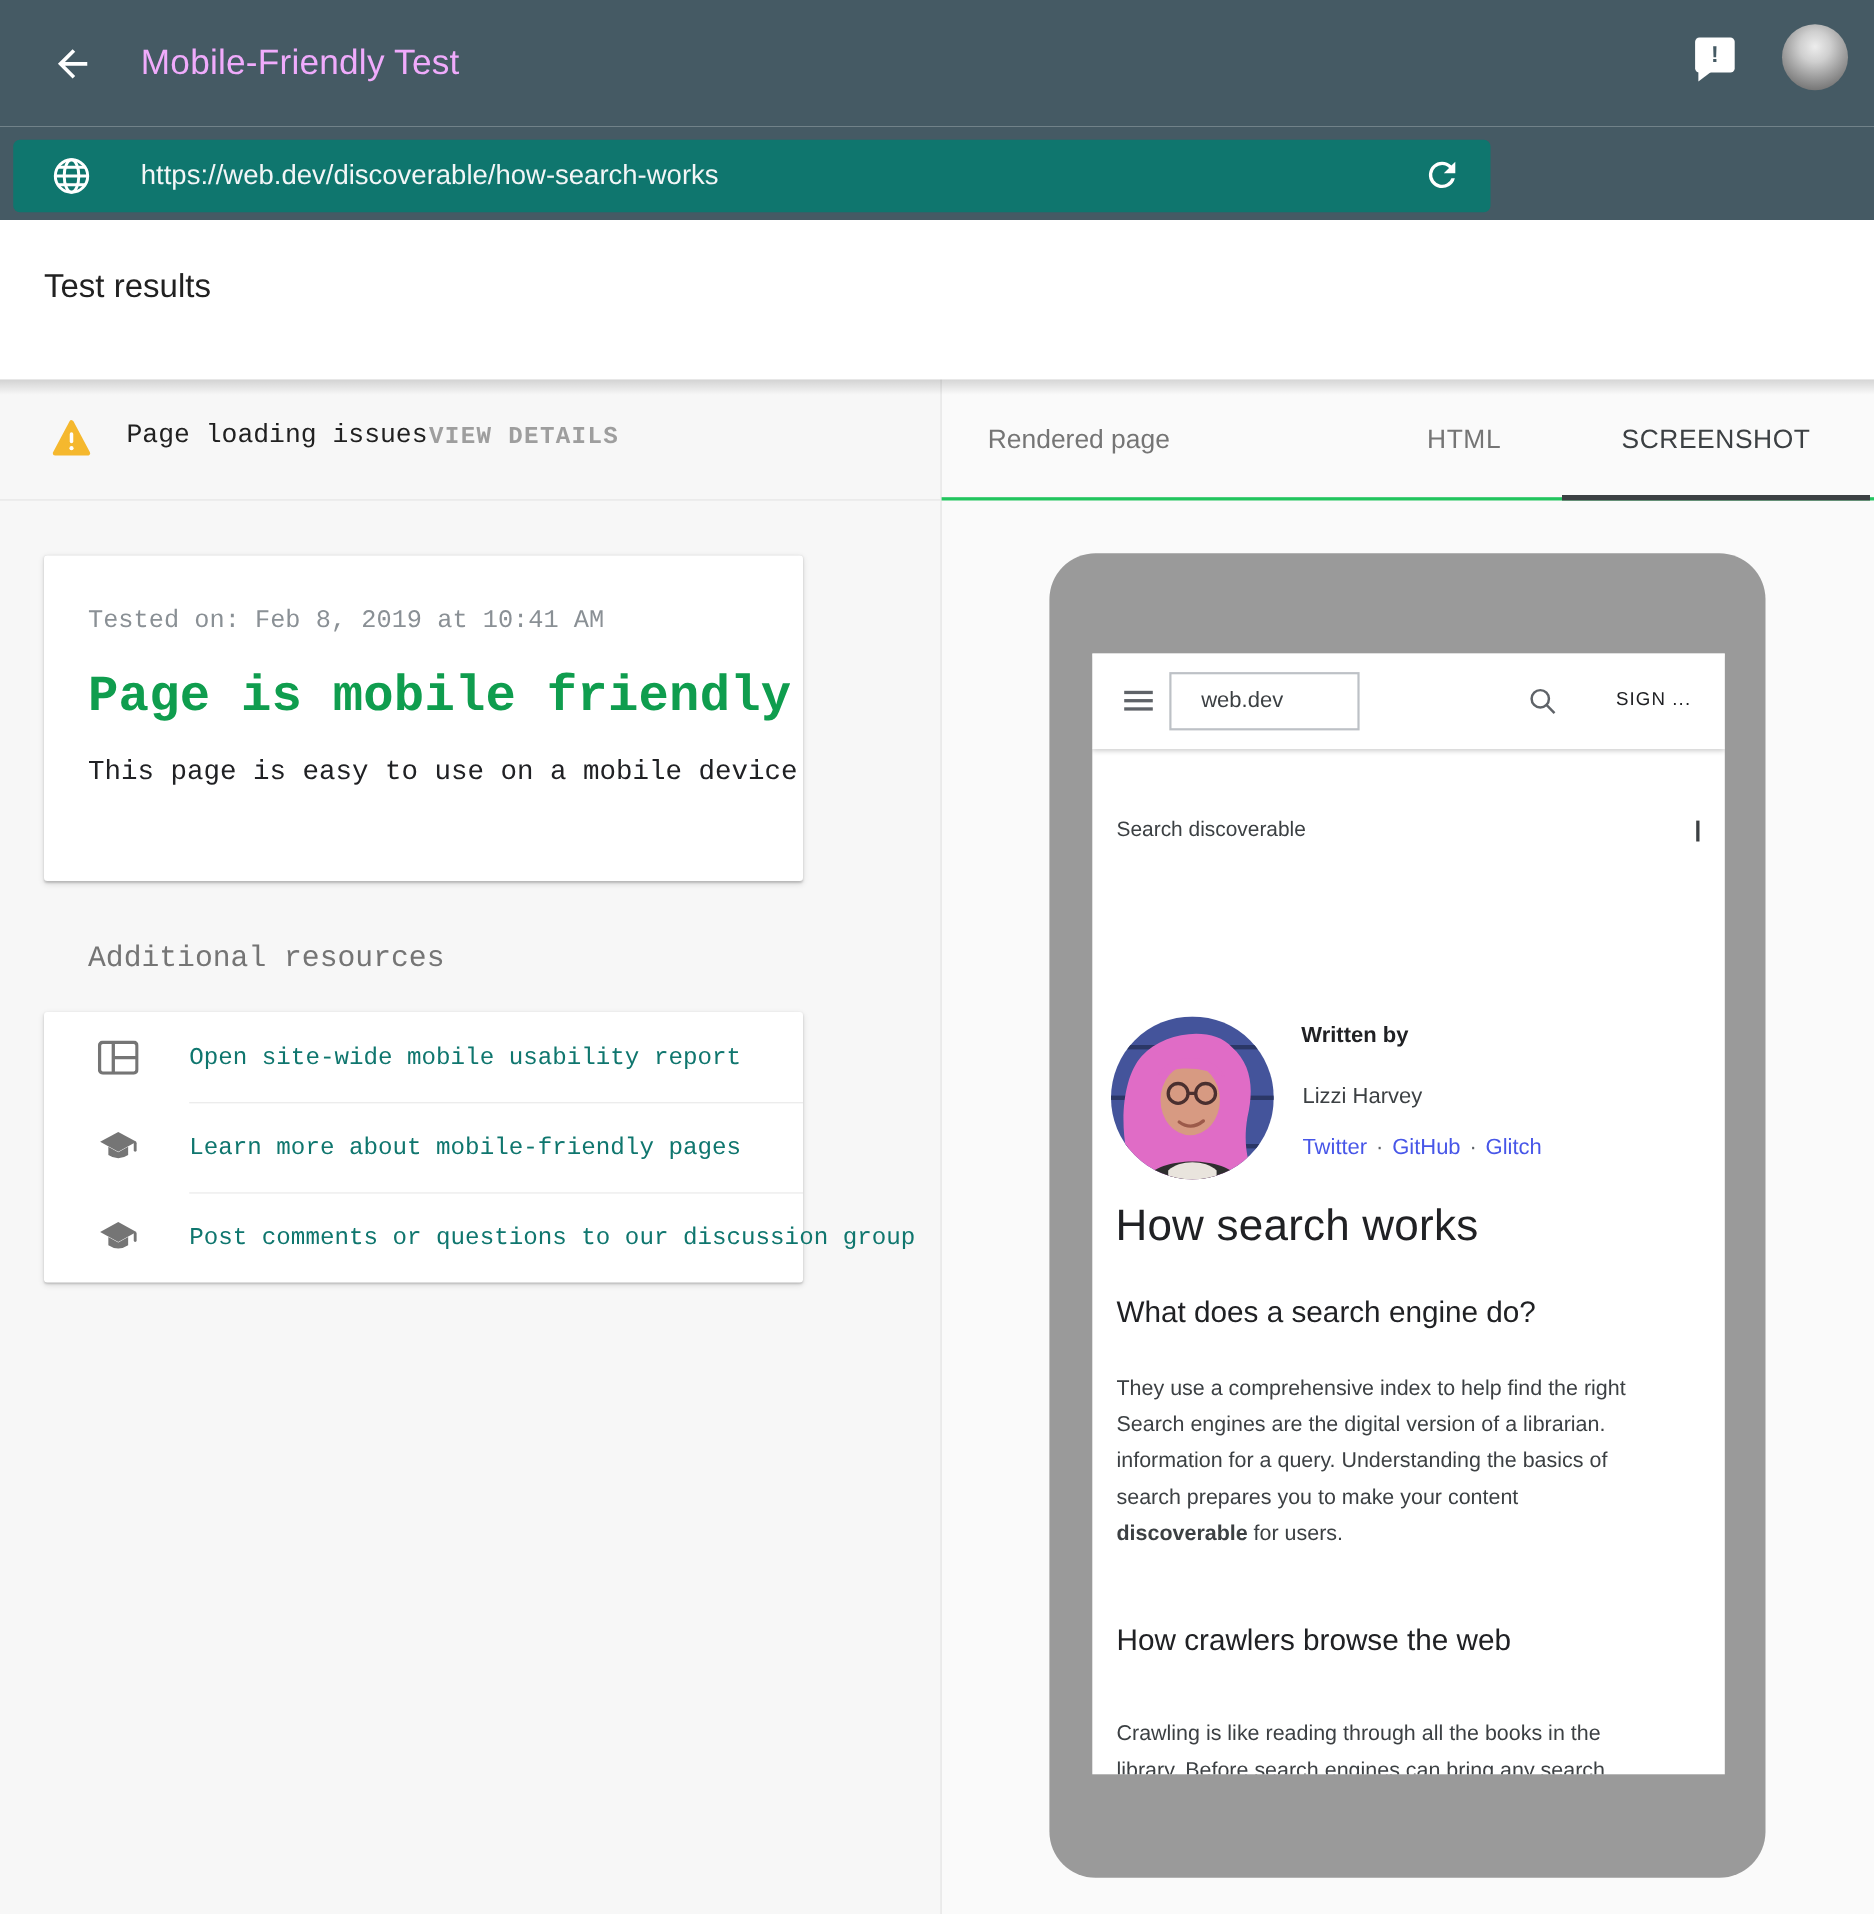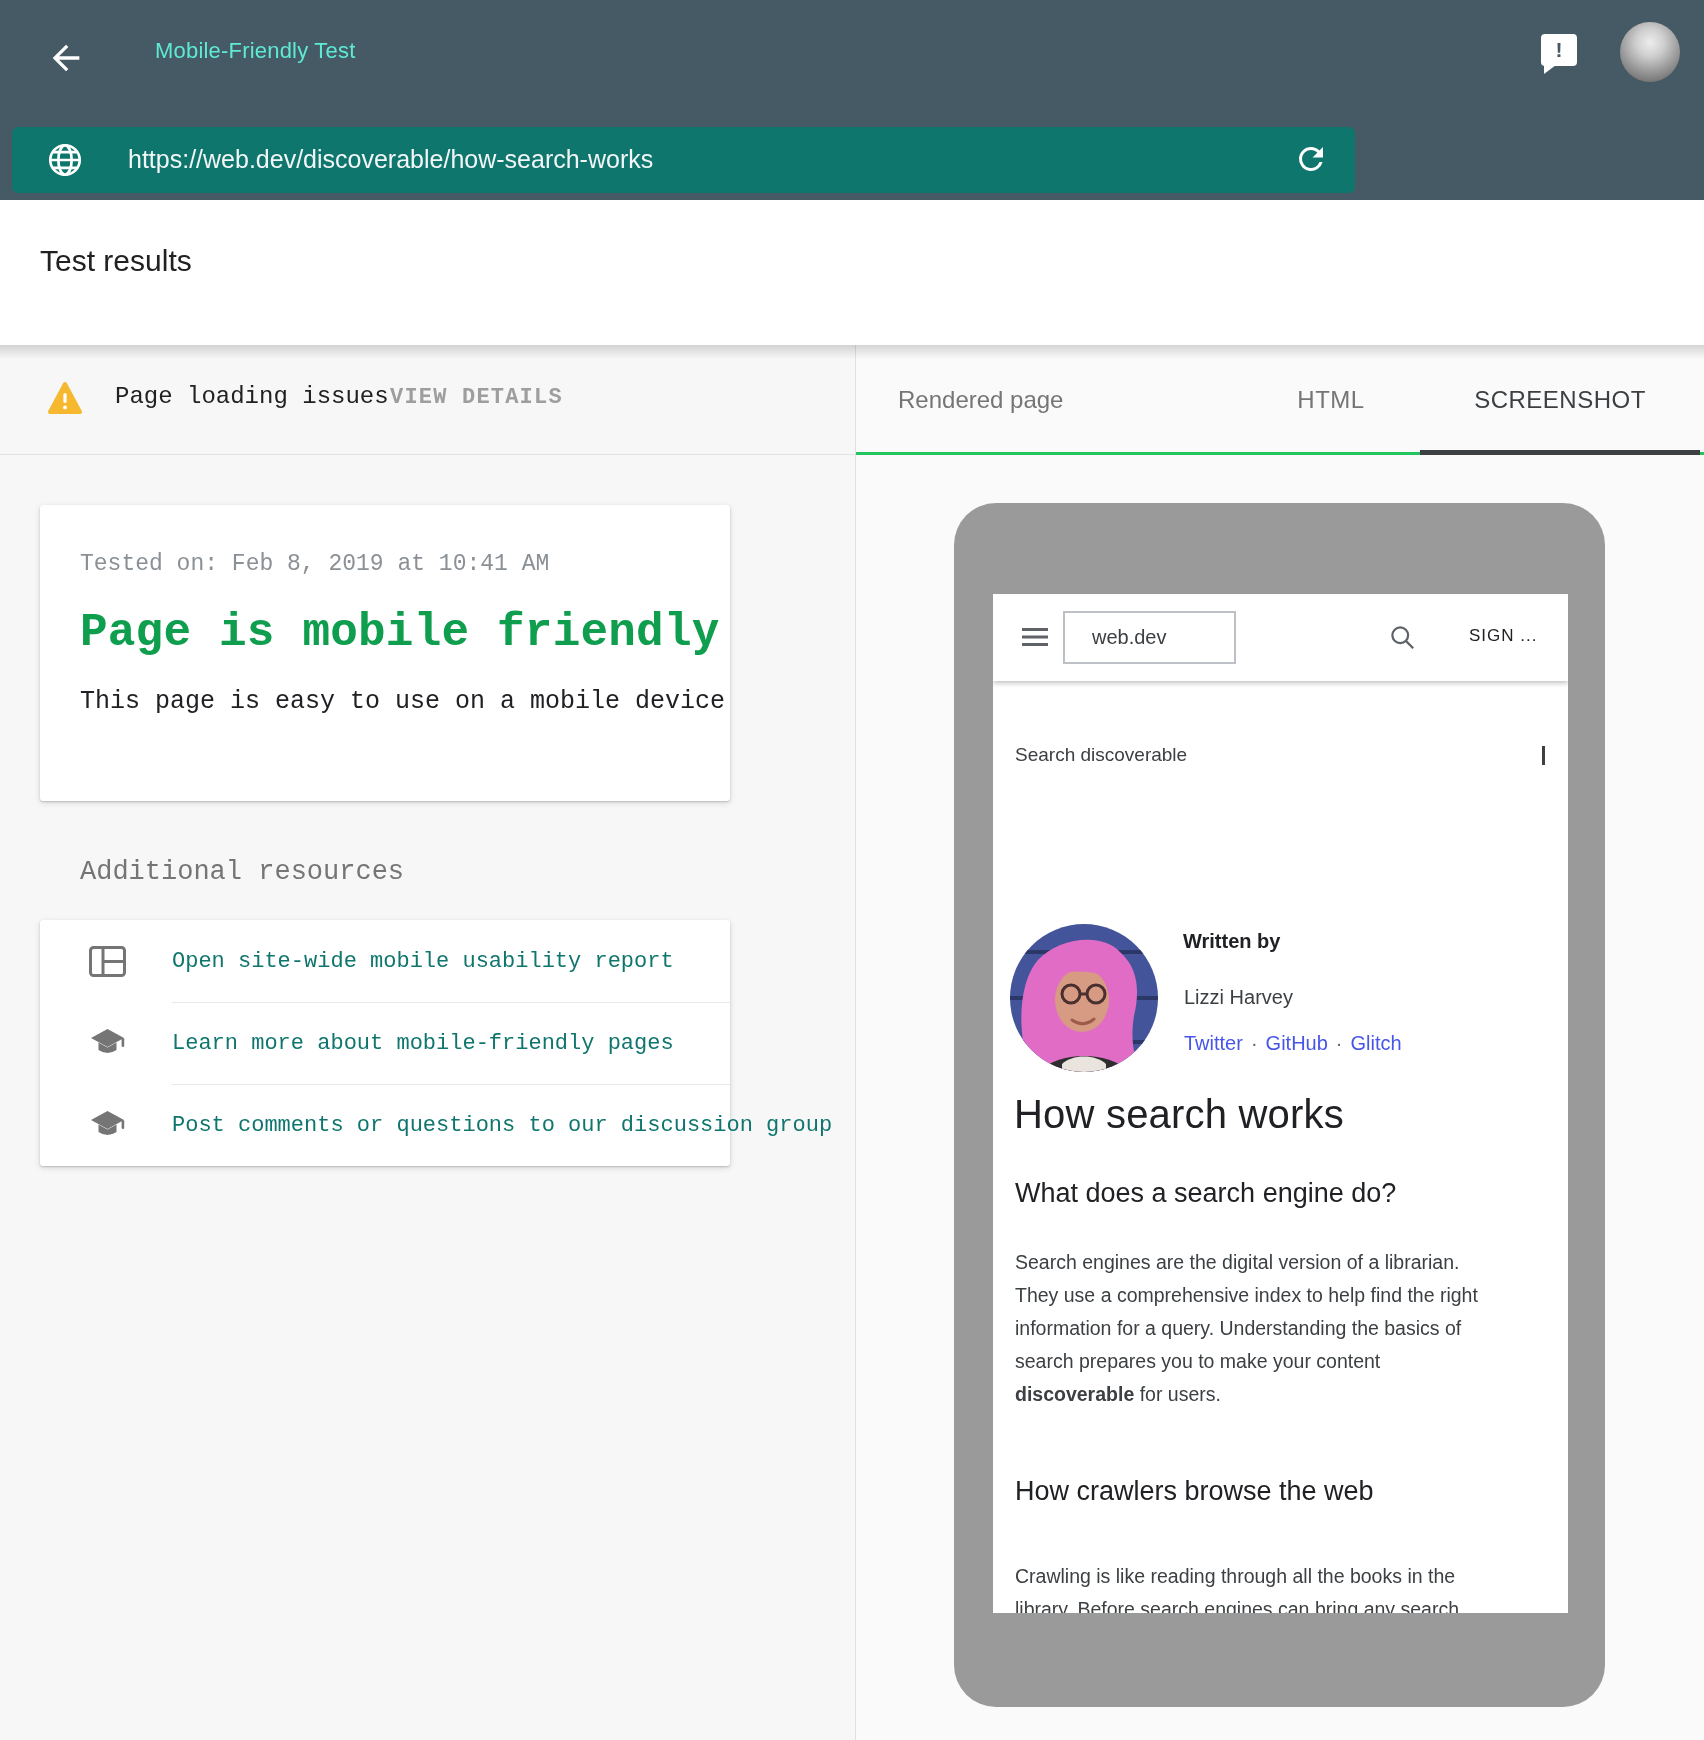--- a/index.html
+++ b/index.html
@@ -2,21 +2,21 @@
 <html><head>
 <meta charset="utf-8">
 <style>
   * { margin:0; padding:0; box-sizing:border-box; }
   html,body { width:1704px; height:1740px; }
   body { position:relative; font-family:"Liberation Sans", sans-serif; background:#fafafa; overflow:hidden; }
 
   
   .app-bar { position:absolute; left:0; top:0; width:1704px; height:115px; background:#455a64; display:flex; align-items:center; }
   .back-btn { position:absolute; left:46px; top:38px; width:40px; height:40px; cursor:pointer; }
-  .app-title { position:absolute; left:128px; top:38px; font-size:22px; color:#5eead4; letter-spacing:.2px; white-space:nowrap;margin-left:27px; }
+  .app-title { position:absolute; left:128px; top:38px; font-size:32px; color:#f0abfc; letter-spacing:.2px; white-space:nowrap; }
   .feedback-btn { position:absolute; left:1541px; top:34px; width:36px; height:32px; background:#ffffff; border-radius:4px; display:flex; align-items:center; justify-content:center; font-weight:bold; font-size:21px; color:#455a64; }
   .feedback-btn::after { content:""; position:absolute; left:3px; bottom:-8px; border-left:12px solid #ffffff; border-bottom:9px solid transparent; }
   .account-avatar { position:absolute; left:1620px; top:22px; width:60px; height:60px; border-radius:50%;
      background:radial-gradient(circle at 50% 34%, #ededed 0%, #cfcfcf 28%, #9b9b9b 58%, #6e6e6e 85%, #585858 100%); }
 
   
   .url-strip { position:absolute; left:0; top:115px; width:1704px; height:85px; background:#455a64; }
   .url-pill { position:absolute; left:12px; top:12px; width:1343px; height:66px; background:#0f766e; border-radius:6px; display:flex; align-items:center; }
   .globe { position:absolute; left:34px; top:14px; width:38px; height:38px; }
   .url-text { position:absolute; left:116px; top:18px; font-size:25px; color:#f2f6f7; white-space:nowrap; }
@@ -247,22 +247,22 @@
       <div class="m-writtenby">Written by</div>
       <div class="m-author">Lizzi Harvey</div>
       <div class="m-links">
         <a>Twitter</a><span class="dot">·</span><a>GitHub</a><span class="dot">·</span><a>Glitch</a>
       </div>
 
       <div class="m-h1">How search works</div>
       <div class="m-h2-1">What does a search engine do?</div>
 
       <div class="m-p1">
+        <div>They use a comprehensive index to help find the right</div>
         <div>Search engines are the digital version of a librarian.</div>
-        <div>They use a comprehensive index to help find the right</div>
         <div>information for a query. Understanding the basics of</div>
         <div>search prepares you to make your content</div>
         <div><span class="bold">discoverable</span><span> for users.</span></div>
       </div>
 
       <div class="m-h2-2">How crawlers browse the web</div>
 
       <div class="m-p2">
         <div>Crawling is like reading through all the books in the</div>
         <div>library. Before search engines can bring any search</div>

